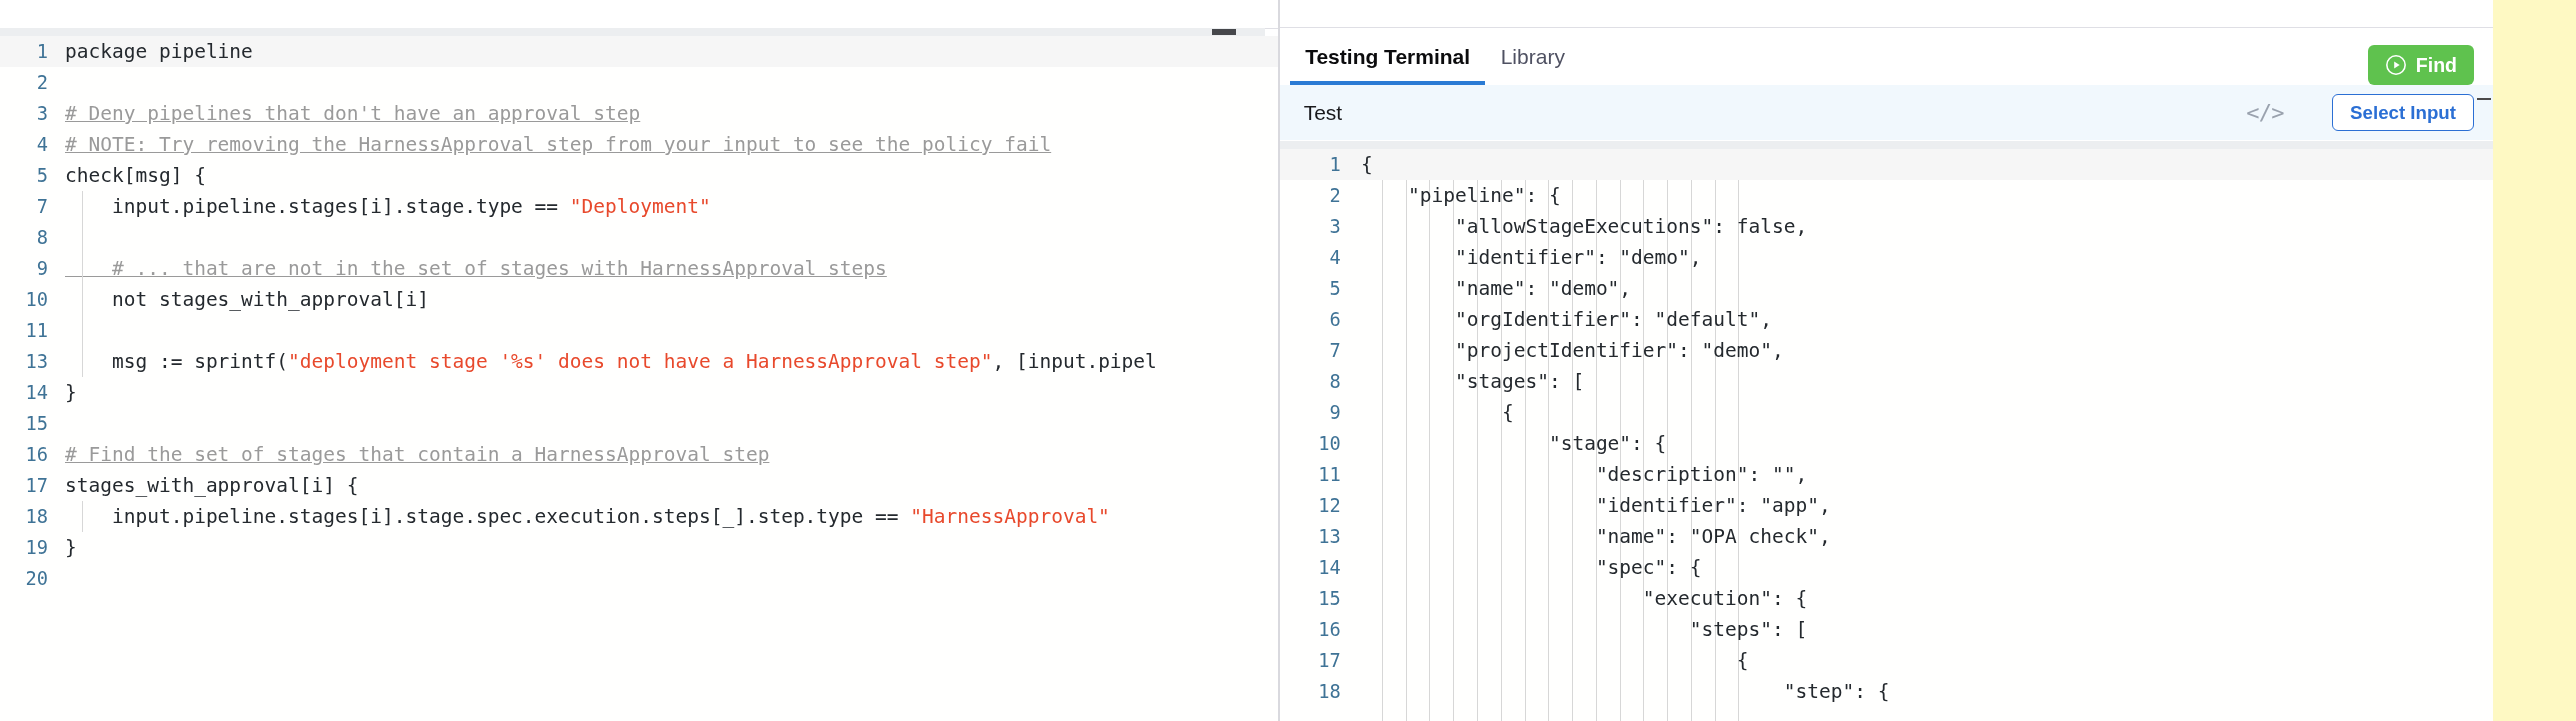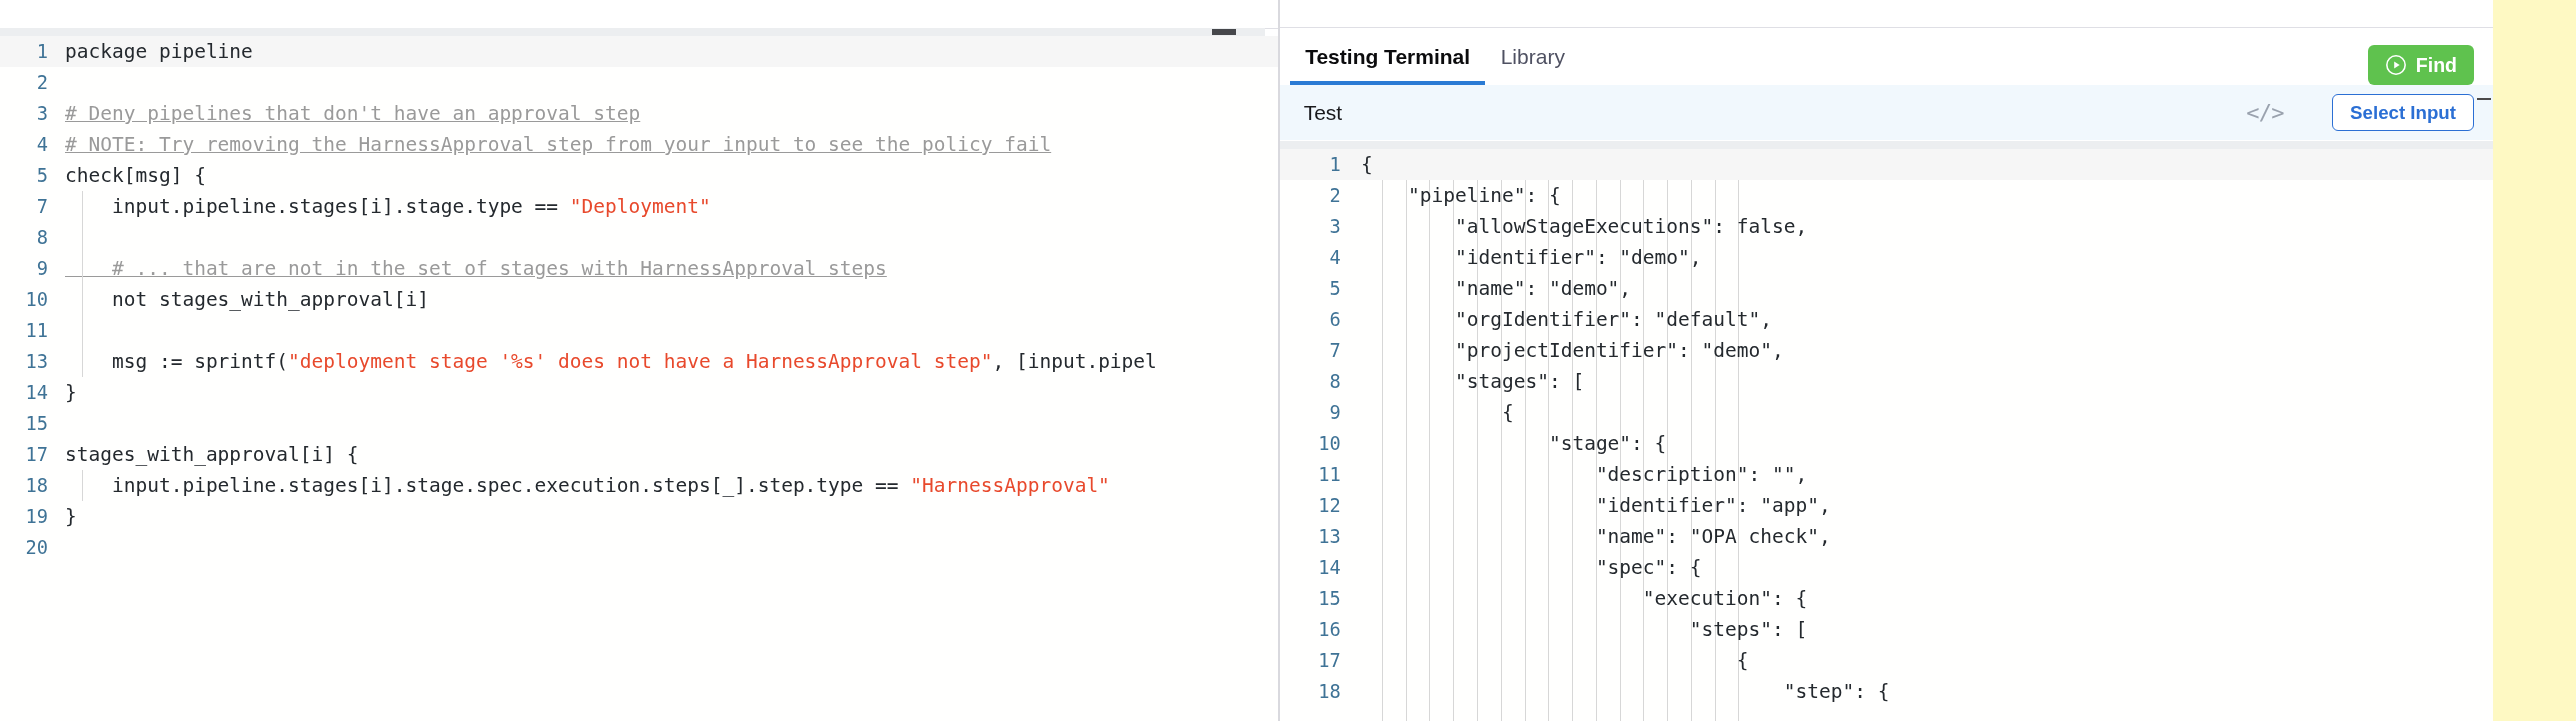--- a/index.html
+++ b/index.html
@@ -295,20 +295,21 @@
           <div class="code-line"><span class="ln">4</span><span class="ctext"><span class="tok-comment"># NOTE: Try removing the HarnessApproval step from your input to see the policy fail</span></span></div>
           <div class="code-line"><span class="ln">5</span><span class="ctext"><span class="tok-plain">check[msg] {</span></span></div>
           <div class="code-line"><span class="ln">7</span><span class="indent-guide"></span><span class="ctext"><span class="tok-plain">    input.pipeline.stages[i].stage.type == </span><span class="tok-string">"Deployment"</span></span></div>
           <div class="code-line"><span class="ln">8</span><span class="indent-guide"></span><span class="ctext"><span class="tok-plain"></span></span></div>
           <div class="code-line"><span class="ln">9</span><span class="indent-guide"></span><span class="ctext"><span class="tok-comment">    # ... that are not in the set of stages with HarnessApproval steps</span></span></div>
           <div class="code-line"><span class="ln">10</span><span class="indent-guide"></span><span class="ctext"><span class="tok-plain">    not stages_with_approval[i]</span></span></div>
           <div class="code-line"><span class="ln">11</span><span class="indent-guide"></span><span class="ctext"><span class="tok-plain"></span></span></div>
           <div class="code-line"><span class="ln">13</span><span class="indent-guide"></span><span class="ctext"><span class="tok-plain">    msg := sprintf(</span><span class="tok-string">"deployment stage '%s' does not have a HarnessApproval step"</span><span class="tok-plain">, [input.pipel</span></span></div>
           <div class="code-line"><span class="ln">14</span><span class="ctext"><span class="tok-plain">}</span></span></div>
           <div class="code-line"><span class="ln">15</span><span class="ctext"><span class="tok-plain"></span></span></div>
+          <div class="code-line"><span class="ln">16</span><span class="ctext"><span class="tok-comment"># Find the set of stages that contain a HarnessApproval step</span></span></div>
           <div class="code-line"><span class="ln">17</span><span class="ctext"><span class="tok-plain">stages_with_approval[i] {</span></span></div>
           <div class="code-line"><span class="ln">18</span><span class="indent-guide"></span><span class="ctext"><span class="tok-plain">    input.pipeline.stages[i].stage.spec.execution.steps[_].step.type == </span><span class="tok-string">"HarnessApproval"</span></span></div>
           <div class="code-line"><span class="ln">19</span><span class="ctext"><span class="tok-plain">}</span></span></div>
           <div class="code-line"><span class="ln">20</span><span class="ctext"><span class="tok-plain"></span></span></div>
         </div>
     </div>
   </div>
 
   <div class="splitter"></div>
 

